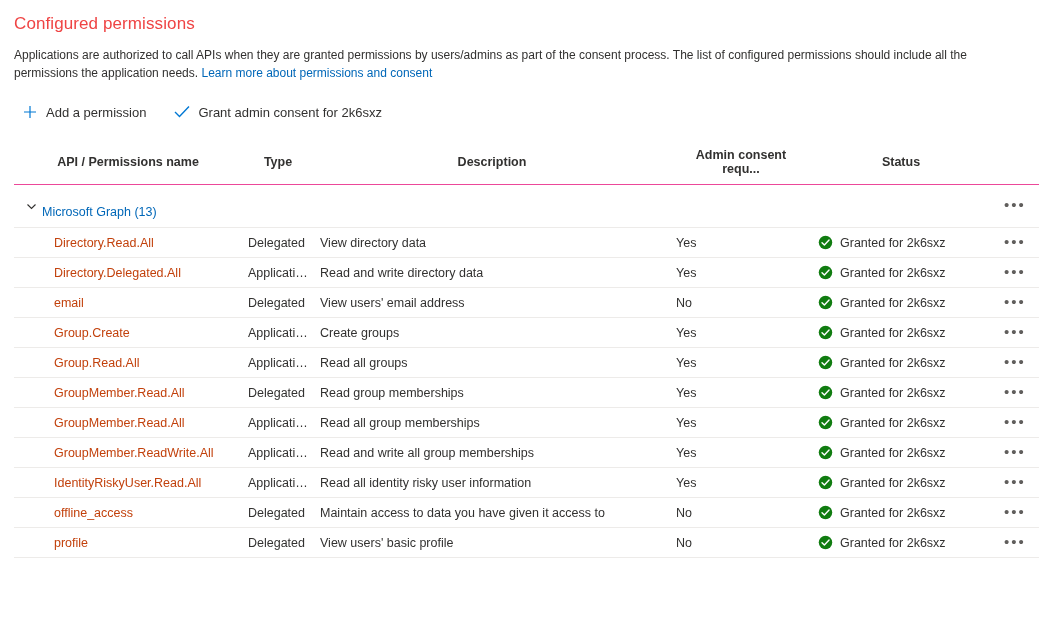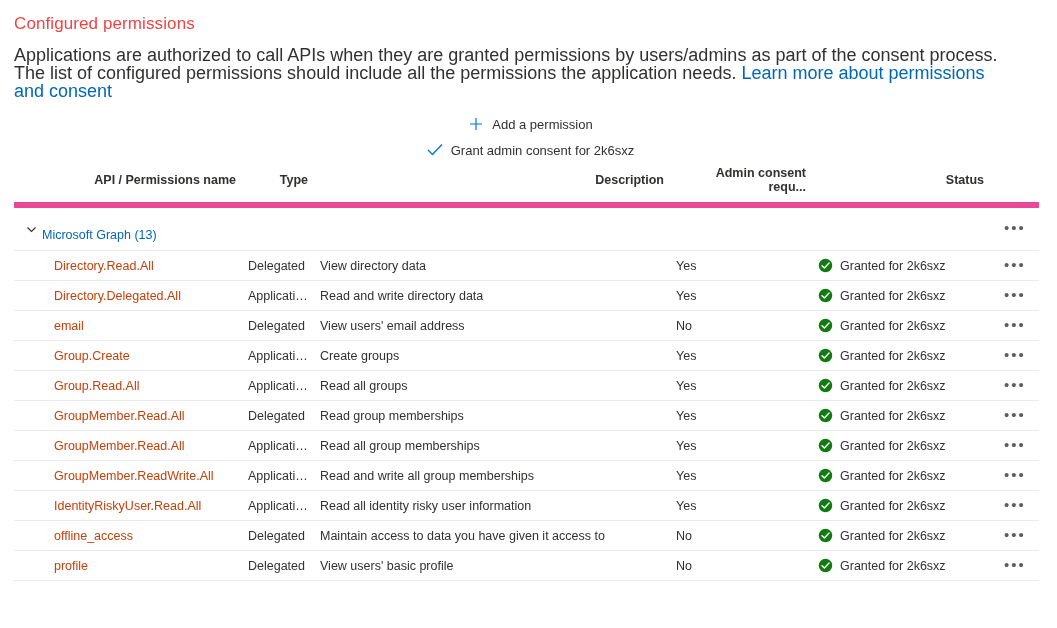--- a/index.html
+++ b/index.html
@@ -21,39 +21,38 @@
     width: 1057px;
   }
   .page-title {
     font-size: 17px;
     font-weight: 400;
     color: #ef4444;
     margin: 0 0 12px 0;
     letter-spacing: 0.1px;
   }
   .description {
-    font-size: 18px;
+    font-size: 12px;
     line-height: 18px;
     color: #323130;
     max-width: 1005px;
     margin-bottom: 14px;
   }
   .link {
     color: #0067b8;
     text-decoration: none;
     cursor: pointer;
   }
   .command-bar {
     display: flex;
     align-items: center;
-    gap: 6px;
+    gap: 24px;
     height: 32px;
     margin-bottom: 16px;
     padding-left: 6px;
-    flex-direction: column;
   }
   .cmd {
     display: flex;
     align-items: center;
     gap: 8px;
     cursor: pointer;
     color: #323130;
     font-size: 13px;
     background: none;
     border: none;
@@ -69,26 +68,26 @@
     height: 16px;
   }
   .plus-icon svg, .check-icon svg { display: block; }
 
   table.perms {
     width: 1025px;
     border-collapse: collapse;
     table-layout: fixed;
   }
   table.perms th {
-    text-align: right;
+    text-align: center;
     font-weight: 600;
     font-size: 12.5px;
     color: #323130;
     padding: 4px 6px 8px 6px;
-    border-bottom: 6px solid #ec4899;
+    border-bottom: 1px solid #ec4899;
   }
   table.perms td {
     padding: 7px 6px;
     font-size: 12.5px;
     color: #323130;
     border-bottom: 1px solid #edebe9;
     vertical-align: middle;
     white-space: nowrap;
     overflow: hidden;
     text-overflow: ellipsis;

